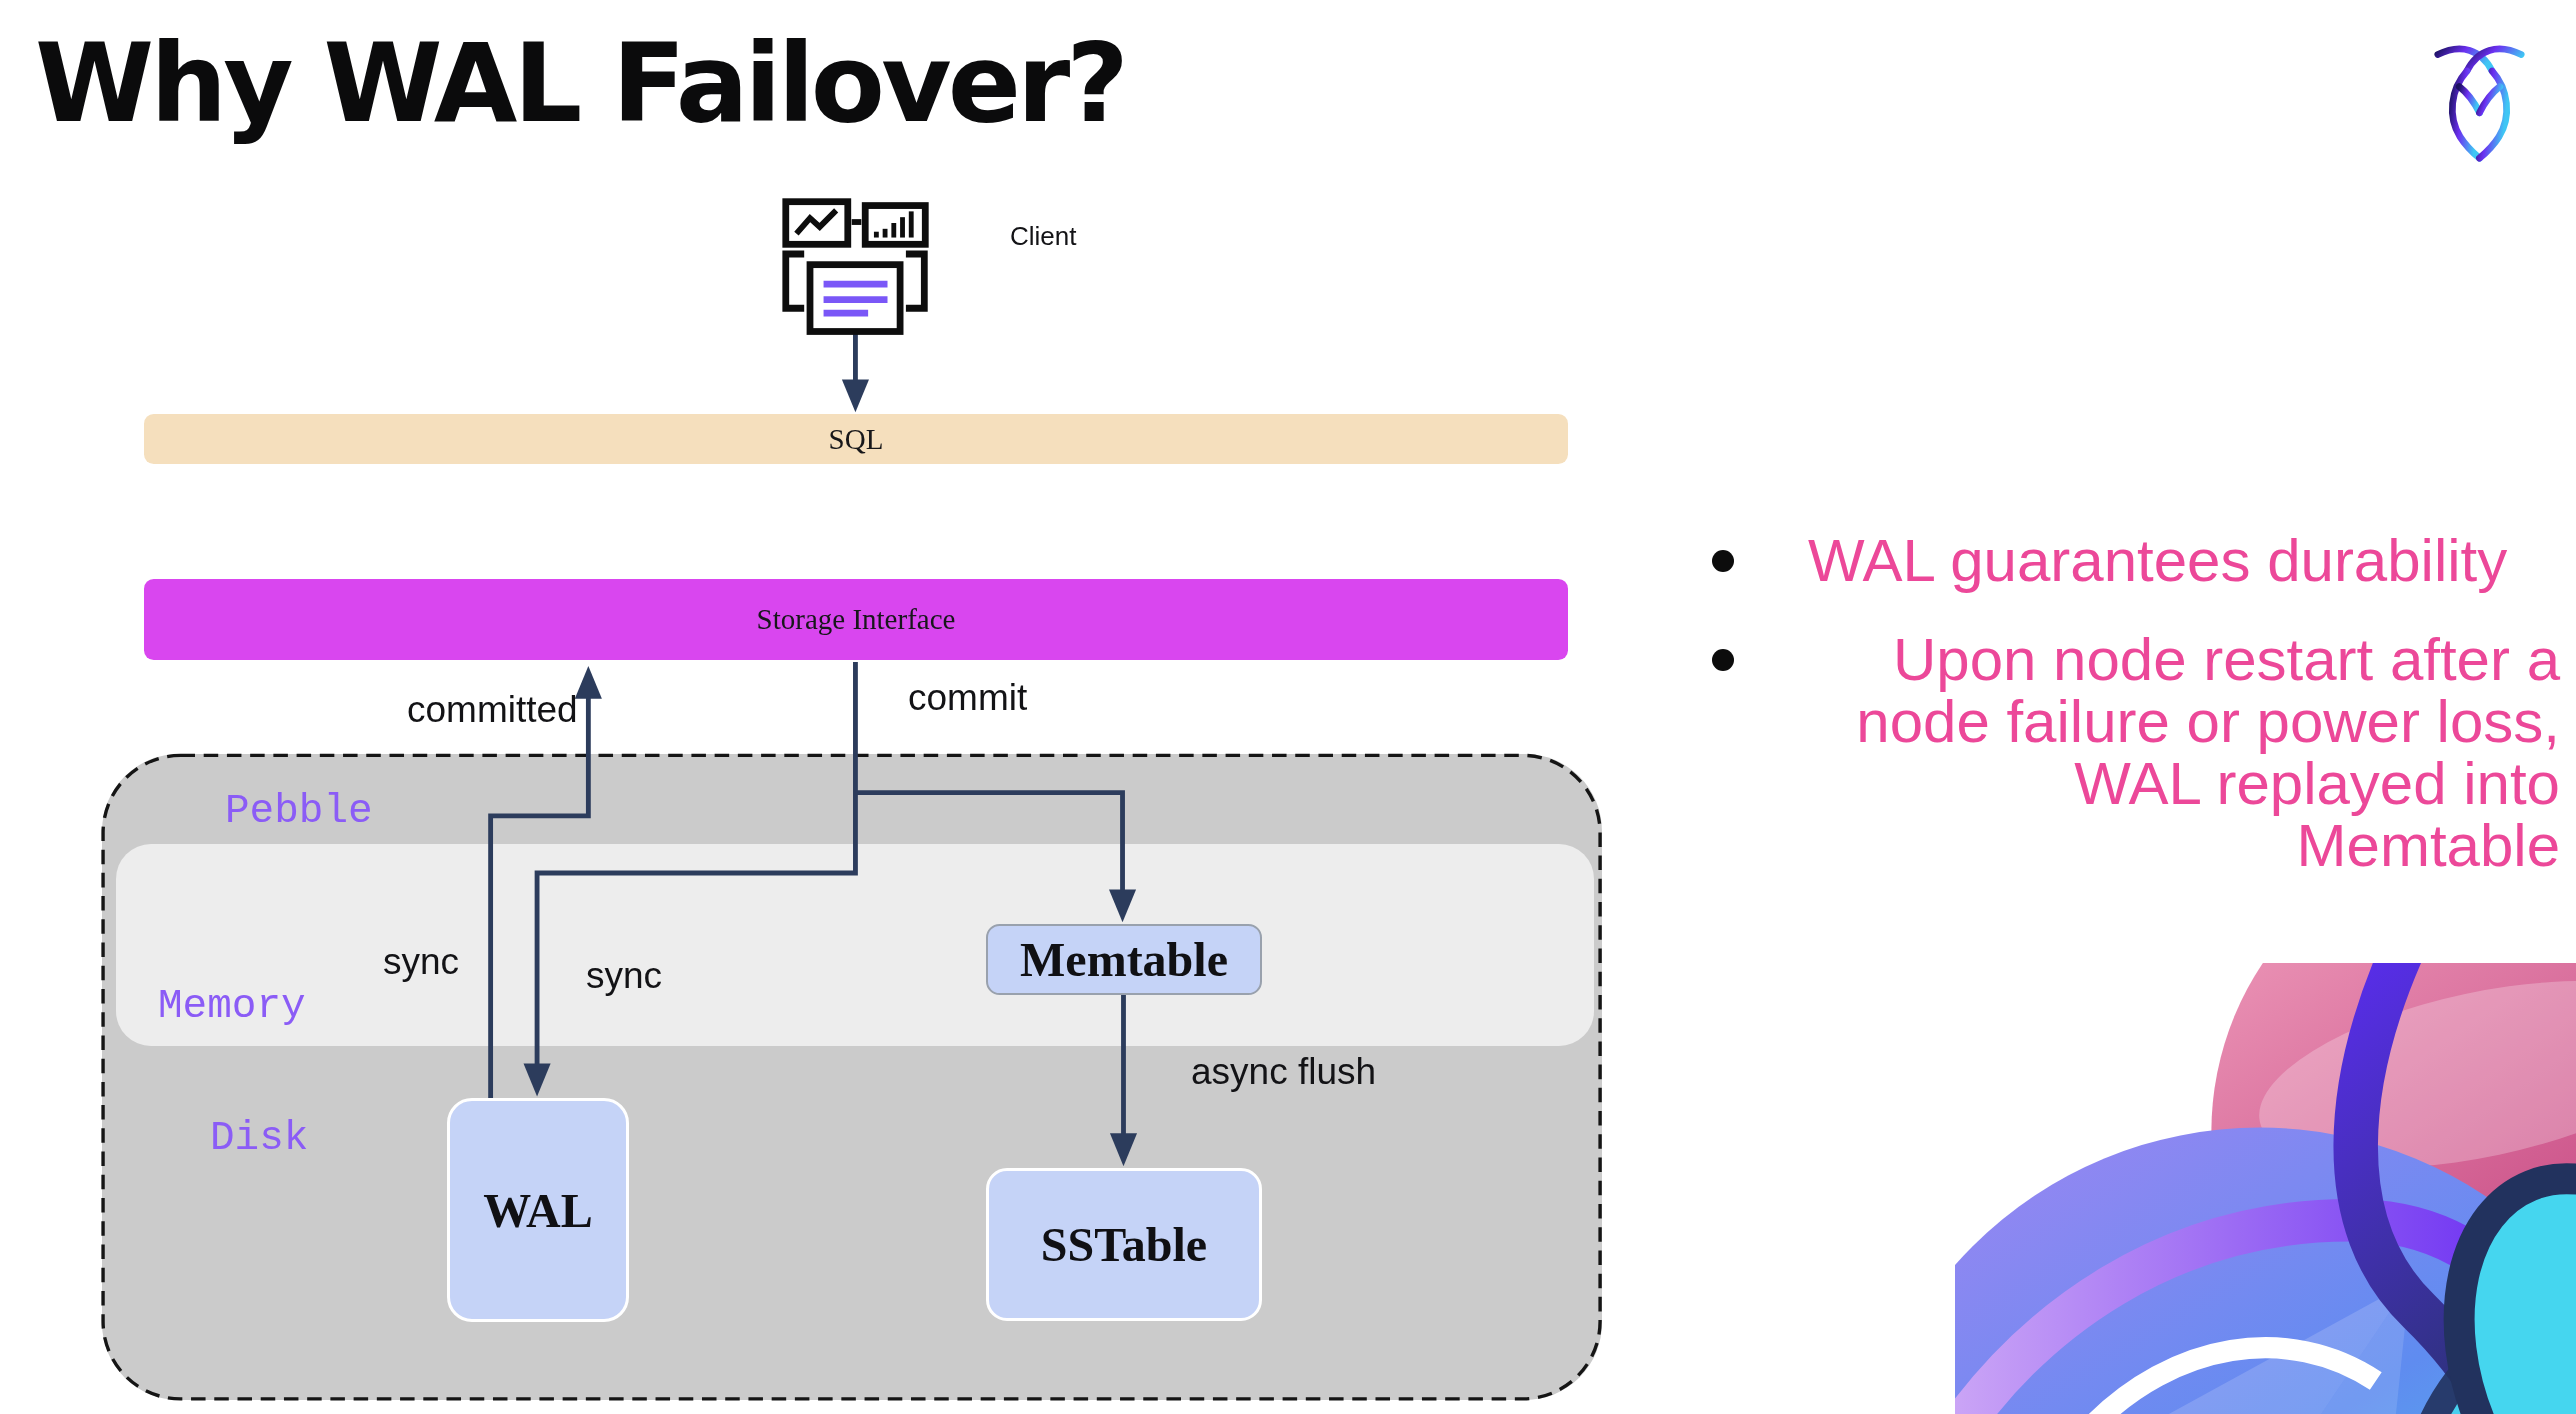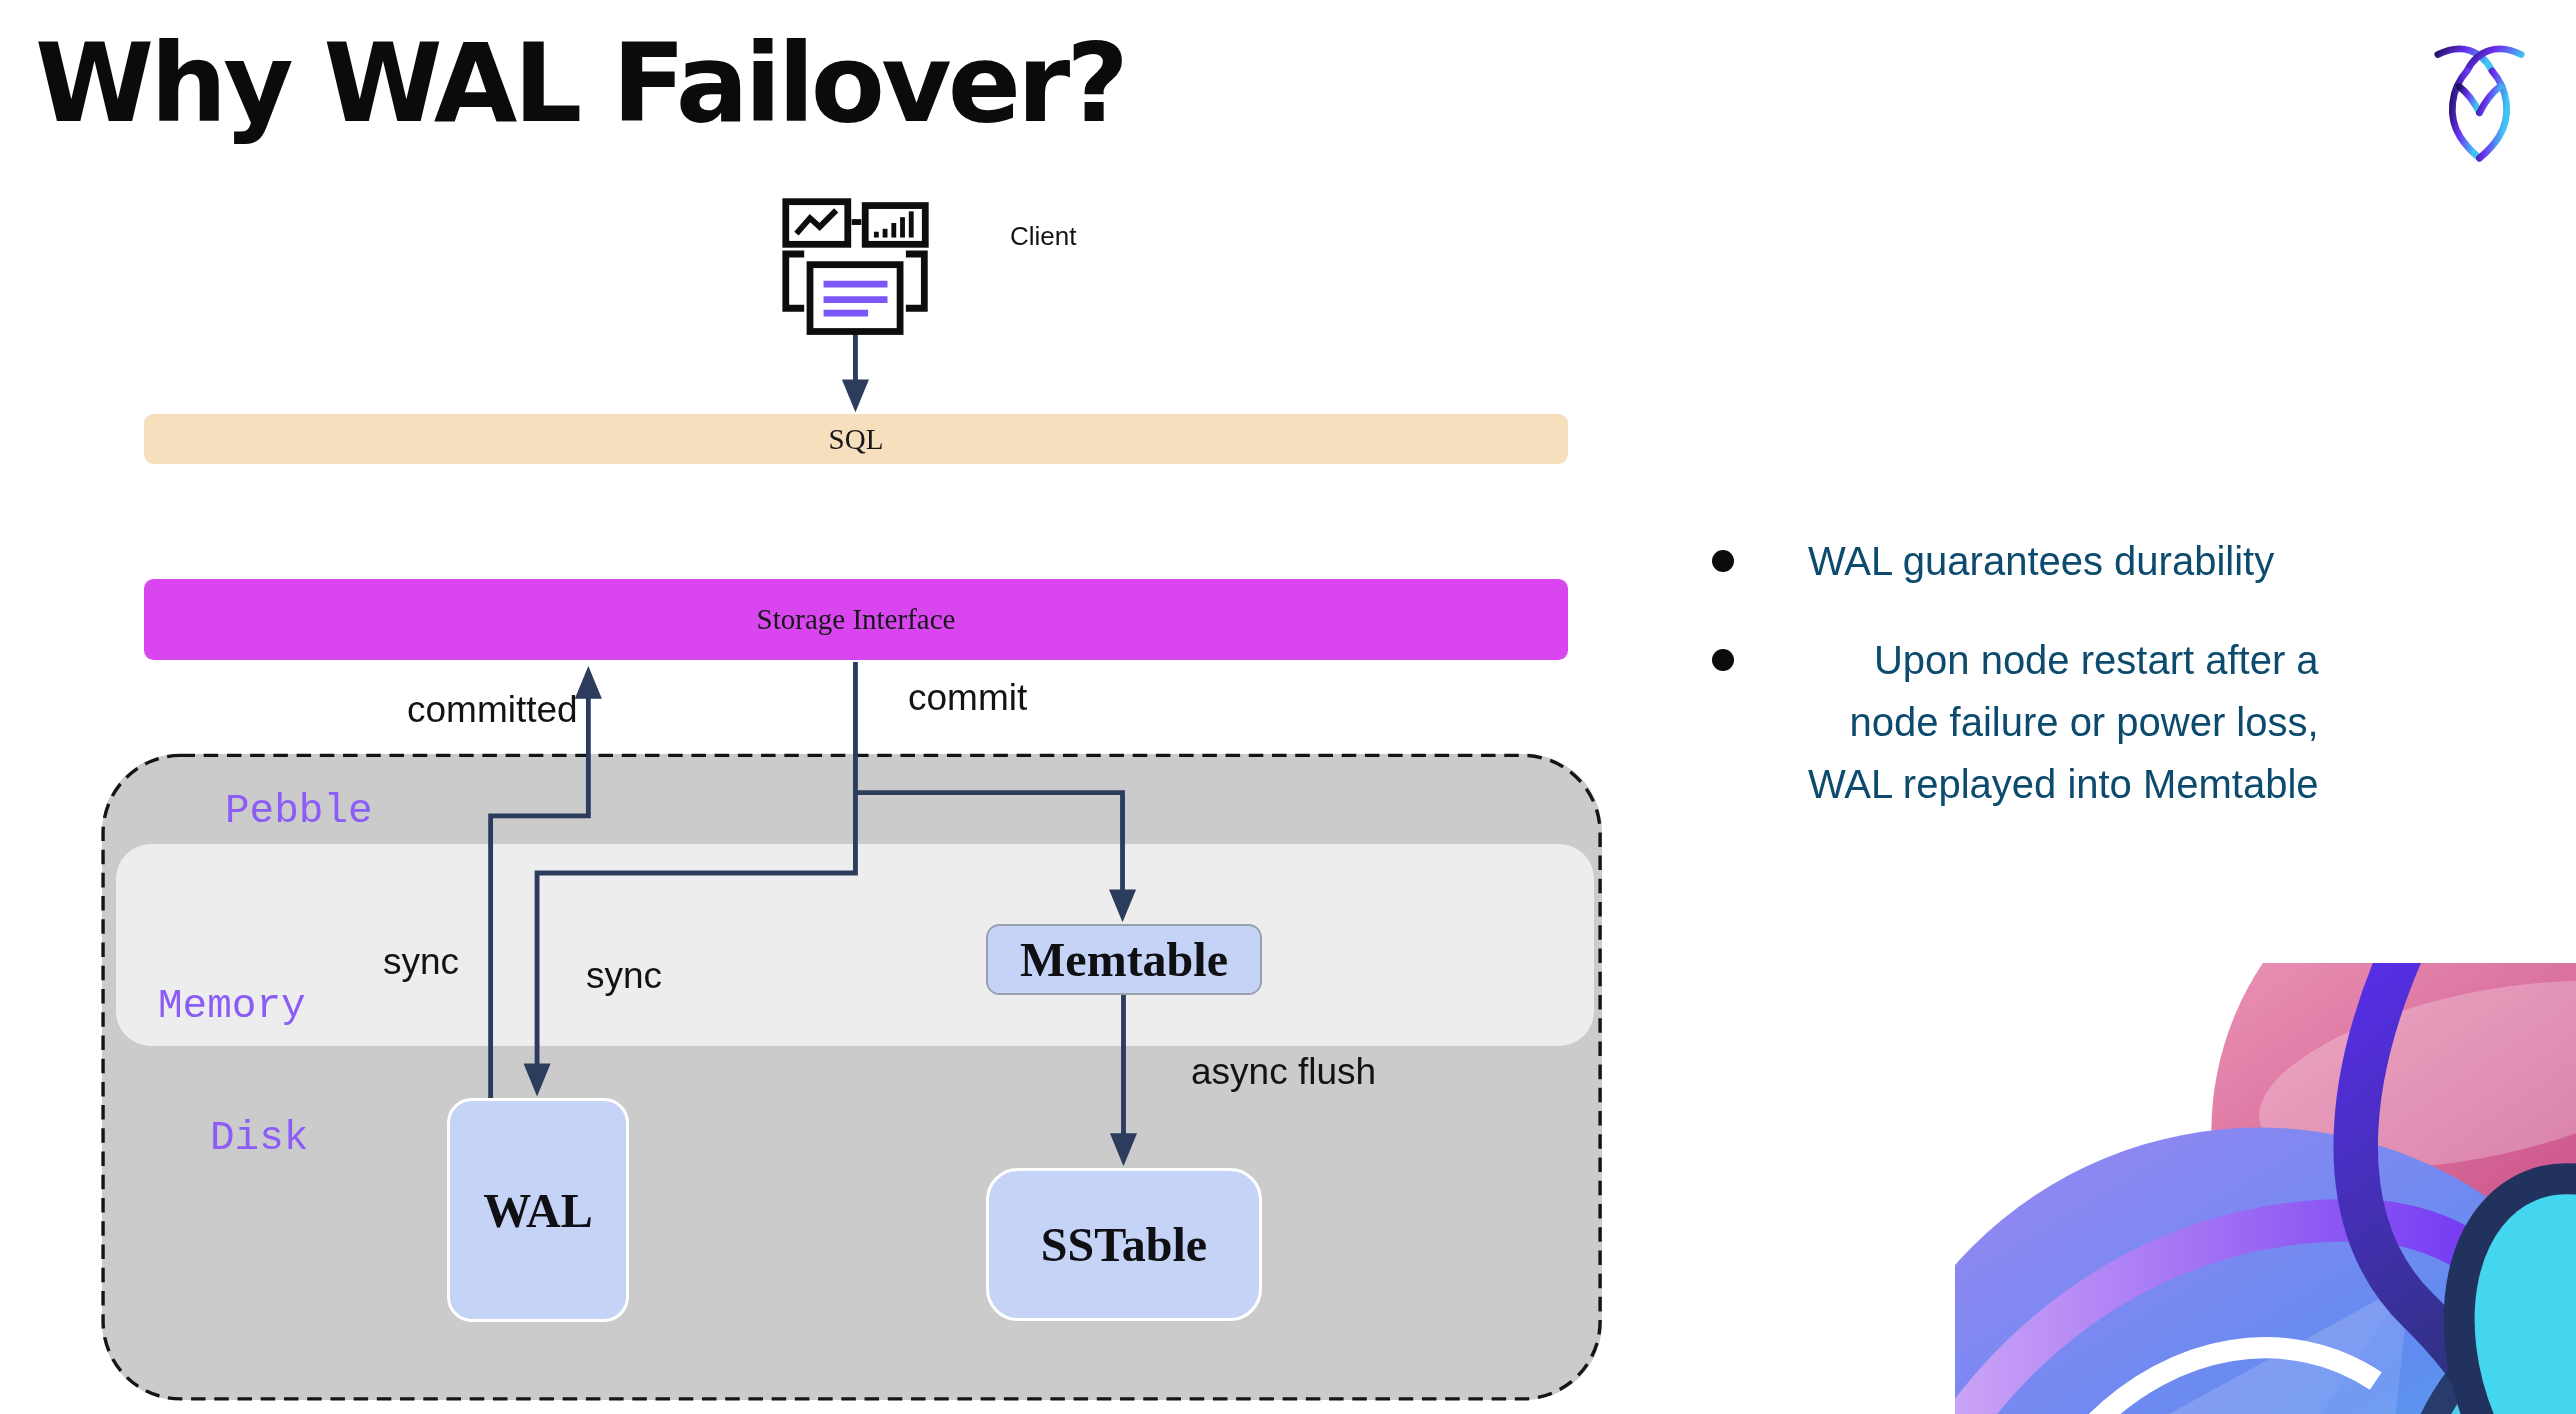--- a/index.html
+++ b/index.html
@@ -44,21 +44,21 @@
   #lbl-disk{left:210px;top:1115px;}
 
   
   .store-box{
     background:#c5d3f7;display:flex;align-items:center;justify-content:center;
     font-family:"Liberation Serif",serif;font-weight:700;font-size:48px;color:#101014;
     z-index:6;box-sizing:border-box;
   }
   #box-wal{left:447px;top:1098px;width:182px;height:224px;border:3.9px solid #ffffff;border-radius:25px;}
   #box-memtable{left:986px;top:924px;width:276px;height:71px;border:2.9px solid #99a1ad;border-radius:13.5px;}
-  #box-sstable{left:986px;top:1168px;width:276px;height:153px;border:3.9px solid #ffffff;border-radius:32px;}
+  #box-sstable{left:986px;top:1168px;width:276px;height:153px;border:3.9px solid #ffffff;border-radius:21px;}
 
   
   .edge-label{font-size:37px;color:#131316;z-index:7;}
   #lbl-committed{left:407px;top:689px;}
   #lbl-commit{left:908px;top:677px;}
   #lbl-sync1{left:383px;top:941px;}
   #lbl-sync2{left:586px;top:955px;}
   #lbl-async{left:1191px;top:1051px;}
   #lbl-client{left:1010px;top:221px;font-size:26px;}
 
@@ -69,21 +69,21 @@
   #brand-graphic{left:1955px;bottom:0;z-index:0;}
 
   
   #bullets{left:1689px;top:530px;width:871px;z-index:8;}
   .bullet-row{display:flex;align-items:flex-start;margin-bottom:37px;}
   .bullet-dot{
     width:22px;height:22px;border-radius:50%;background:#0c0c0c;
     margin:20.3px 0 0 23px;flex:0 0 auto;
   }
   .bullet-text{
-    margin-left:74px;font-size:40px;line-height:62px;color:#0c4a6e;
+    margin-left:74px;font-size:60px;line-height:62px;color:#ec4899;
     white-space:pre-line;
   }
 </style>
 </head>
 <body>
 
 <div id="stage">
 
   <div id="title" class="abs">Why WAL Failover?</div>
 

